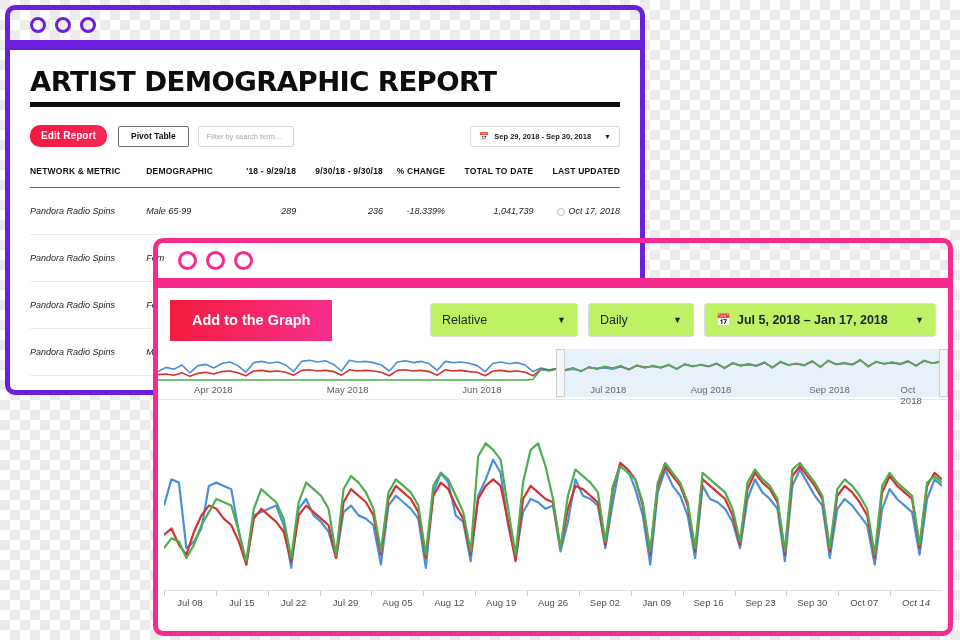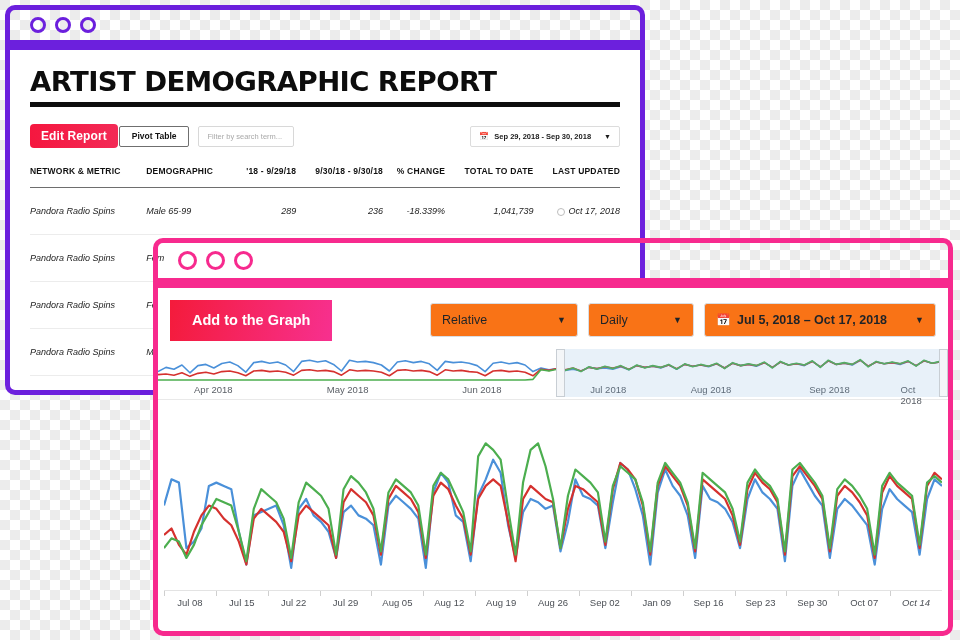--- a/index.html
+++ b/index.html
@@ -39,28 +39,28 @@
     font-family:"DejaVu Sans", sans-serif;
     font-weight:bold;font-size:27px;letter-spacing:-0.6px;
     color:#0d0d0d;line-height:1.05;margin:6px 0 6px 0;
     transform:scaleX(1.02);transform-origin:left;
   }
   .title-rule{height:5px;background:#0d0d0d;margin-bottom:17px;}
 
   .toolbar{display:flex;align-items:center;height:24px;margin-bottom:18px;}
   .btn-edit{
     background:linear-gradient(90deg,#f5173f 0%,#f32a56 100%);
-    color:#fff;font-size:12px;font-weight:bold;
-    padding:6px 11px;border-radius:4px;letter-spacing:.1px;
+    color:#fff;font-size:10px;font-weight:bold;
+    padding:6px 11px;border-radius:10px;letter-spacing:.1px;
     line-height:1;white-space:nowrap;
   }
   .btn-pivot{
     background:#fff;border:1px solid #6f6f6f;color:#111;
     font-size:8.5px;font-weight:bold;padding:5px 12px;border-radius:2px;
-    margin-left:1px;line-height:1;white-space:nowrap;
+    margin-left:11px;line-height:1;white-space:nowrap;
   }
   .search-box{
     margin-left:9px;border:1px solid #d8d8d8;border-radius:2px;background:#fff;
     font-size:7.5px;color:#a9a9a9;padding:6px 8px;width:78px;line-height:1;
   }
   .spacer{flex:1;}
   .daterange{
     display:flex;align-items:center;gap:5px;border:1px solid #dcdcdc;border-radius:2px;
     background:#fff;padding:5px 8px;font-size:7.5px;color:#1a1a1a;font-weight:bold;
     white-space:nowrap;
@@ -93,21 +93,21 @@
 
   .graph-toolbar{
     display:flex;align-items:center;padding:12px 12px 10px 12px;gap:10px;background:#fff;
   }
   .btn-add{
     background:linear-gradient(100deg,#f41b3b 0%,#f7308f 100%);
     color:#fff;font-size:14.5px;font-weight:bold;padding:13px 22px;
     line-height:1;white-space:nowrap;
   }
   .sel{
-    display:flex;align-items:center;background:#f97316;border:1px solid #d9dde2;
+    display:flex;align-items:center;background:#bef264;border:1px solid #d9dde2;
     border-radius:3px;padding:9px 11px;font-size:12.5px;color:#1f2328;
     white-space:nowrap;box-sizing:border-box;
   }
   .sel .chev{margin-left:auto;padding-left:16px;font-size:9px;color:#1f2328;}
   #sel-relative{width:148px;}
   #sel-daily{width:106px;}
   #sel-daterange{width:232px;}
   #sel-daterange .cal{margin-right:6px;font-size:12px;}
   #sel-daterange .lbl{font-weight:bold;}
 
@@ -230,21 +230,21 @@
       <div class="sel" id="sel-relative">
         <span>Relative</span>
         <span class="chev">▼</span>
       </div>
       <div class="sel" id="sel-daily">
         <span>Daily</span>
         <span class="chev">▼</span>
       </div>
       <div class="sel" id="sel-daterange">
         <span class="cal">📅</span>
-        <span class="lbl">Jul 5, 2018 – Oct 17, 2018</span>
+        <span class="lbl">Jul 5, 2018 – Jan 17, 2018</span>
         <span class="chev">▼</span>
       </div>
     </div>
 
     <div class="mini-wrap">
       <svg class="mini-svg" id="mini-svg" viewBox="0 0 1000 100" preserveAspectRatio="none">
           <polyline points="0.0,60.6 10.1,48.2 20.2,53.5 30.3,41.2 40.4,64.1 50.5,43.0 60.6,39.4 70.7,50.0 80.8,36.8 90.9,32.4 101.0,43.0 111.1,62.3 121.2,34.2 131.3,30.6 141.4,35.9 151.5,32.4 161.6,41.2 171.7,60.6 181.8,30.6 191.9,27.1 202.0,32.4 212.1,28.9 222.2,39.4 232.3,58.8 242.4,27.1 252.5,32.4 262.6,30.6 272.7,34.2 282.8,41.2 292.9,58.8 303.0,32.4 313.1,28.9 323.2,34.2 333.3,30.6 343.4,37.7 353.5,57.0 363.6,30.6 373.7,34.2 383.8,32.4 393.9,35.9 404.0,43.0 414.1,60.6 424.2,35.9 434.3,32.4 444.4,37.7 454.5,34.2 464.6,41.2 474.7,60.6 484.8,50.0 494.9,55.3 505.1,51.8 515.2,57.0 525.3,53.5 535.4,58.8 545.5,48.2 555.6,51.8 565.7,50.0 575.8,53.5 585.9,46.5 596.0,55.3 606.1,43.0 616.2,48.2 626.3,44.7 636.4,50.0 646.5,41.2 656.6,53.5 666.7,39.4 676.8,44.7 686.9,41.2 697.0,46.5 707.1,37.7 717.2,50.0 727.3,35.9 737.4,43.0 747.5,39.4 757.6,44.7 767.7,34.2 777.8,48.2 787.9,32.4 798.0,41.2 808.1,37.7 818.2,43.0 828.3,30.6 838.4,46.5 848.5,28.9 858.6,39.4 868.7,35.9 878.8,41.2 888.9,27.1 899.0,44.7 909.1,32.4 919.2,37.7 929.3,34.2 939.4,39.4 949.5,30.6 959.6,43.0 969.7,28.9 979.8,35.9 989.9,32.4 1000.0,37.7" fill="none" stroke="#4a90d9" stroke-width="1.6" vector-effect="non-scaling-stroke" stroke-linejoin="round"></polyline>
           <polyline points="0.0,69.4 10.1,67.6 20.2,71.1 30.3,64.1 40.4,74.6 50.5,65.8 60.6,62.3 70.7,67.6 80.8,60.6 90.9,58.8 101.0,64.1 111.1,72.9 121.2,58.8 131.3,57.0 141.4,60.6 151.5,58.8 161.6,62.3 171.7,71.1 181.8,57.0 191.9,55.3 202.0,58.8 212.1,57.0 222.2,60.6 232.3,71.1 242.4,55.3 252.5,58.8 262.6,57.0 272.7,58.8 282.8,62.3 292.9,72.9 303.0,57.0 313.1,55.3 323.2,58.8 333.3,57.0 343.4,60.6 353.5,71.1 363.6,55.3 373.7,58.8 383.8,57.0 393.9,60.6 404.0,62.3 414.1,72.9 424.2,58.8 434.3,57.0 444.4,60.6 454.5,58.8 464.6,62.3 474.7,72.9 484.8,53.5 494.9,57.0 505.1,51.8 515.2,55.3 525.3,50.0 535.4,58.8 545.5,48.2 555.6,51.8 565.7,46.5 575.8,50.0 585.9,44.7 596.0,53.5 606.1,43.0 616.2,48.2 626.3,44.7 636.4,48.2 646.5,41.2 656.6,51.8 666.7,39.4 676.8,44.7 686.9,41.2 697.0,44.7 707.1,37.7 717.2,50.0 727.3,35.9 737.4,43.0 747.5,39.4 757.6,43.0 767.7,34.2 777.8,48.2 787.9,32.4 798.0,41.2 808.1,37.7 818.2,41.2 828.3,30.6 838.4,46.5 848.5,28.9 858.6,39.4 868.7,35.9 878.8,39.4 888.9,27.1 899.0,44.7 909.1,32.4 919.2,37.7 929.3,34.2 939.4,37.7 949.5,30.6 959.6,43.0 969.7,28.9 979.8,35.9 989.9,32.4 1000.0,35.9" fill="none" stroke="#d5312e" stroke-width="1.6" vector-effect="non-scaling-stroke" stroke-linejoin="round"></polyline>
           <polyline points="0.0,85.2 10.1,85.2 20.2,85.2 30.3,85.2 40.4,85.2 50.5,85.2 60.6,85.2 70.7,85.2 80.8,85.2 90.9,85.2 101.0,85.2 111.1,85.2 121.2,85.2 131.3,85.2 141.4,85.2 151.5,85.2 161.6,85.2 171.7,85.2 181.8,85.2 191.9,85.2 202.0,85.2 212.1,85.2 222.2,85.2 232.3,85.2 242.4,85.2 252.5,85.2 262.6,85.2 272.7,85.2 282.8,85.2 292.9,85.2 303.0,85.2 313.1,85.2 323.2,85.2 333.3,85.2 343.4,85.2 353.5,85.2 363.6,85.2 373.7,85.2 383.8,85.2 393.9,85.2 404.0,85.2 414.1,85.2 424.2,85.2 434.3,85.2 444.4,85.2 454.5,85.2 464.6,85.2 474.7,83.4 484.8,55.3 494.9,58.8 505.1,53.5 515.2,57.0 525.3,50.0 535.4,60.6 545.5,46.5 555.6,53.5 565.7,44.7 575.8,51.8 585.9,43.0 596.0,55.3 606.1,41.2 616.2,50.0 626.3,43.0 636.4,48.2 646.5,39.4 656.6,53.5 666.7,37.7 676.8,46.5 686.9,39.4 697.0,44.7 707.1,35.9 717.2,51.8 727.3,34.2 737.4,43.0 747.5,37.7 757.6,43.0 767.7,32.4 777.8,50.0 787.9,30.6 798.0,41.2 808.1,35.9 818.2,41.2 828.3,28.9 838.4,48.2 848.5,27.1 858.6,39.4 868.7,34.2 878.8,39.4 888.9,25.4 899.0,46.5 909.1,30.6 919.2,37.7 929.3,32.4 939.4,37.7 949.5,28.9 959.6,44.7 969.7,27.1 979.8,35.9 989.9,30.6 1000.0,35.9" fill="none" stroke="#4cae4f" stroke-width="1.6" vector-effect="non-scaling-stroke" stroke-linejoin="round"></polyline>
         </svg>

